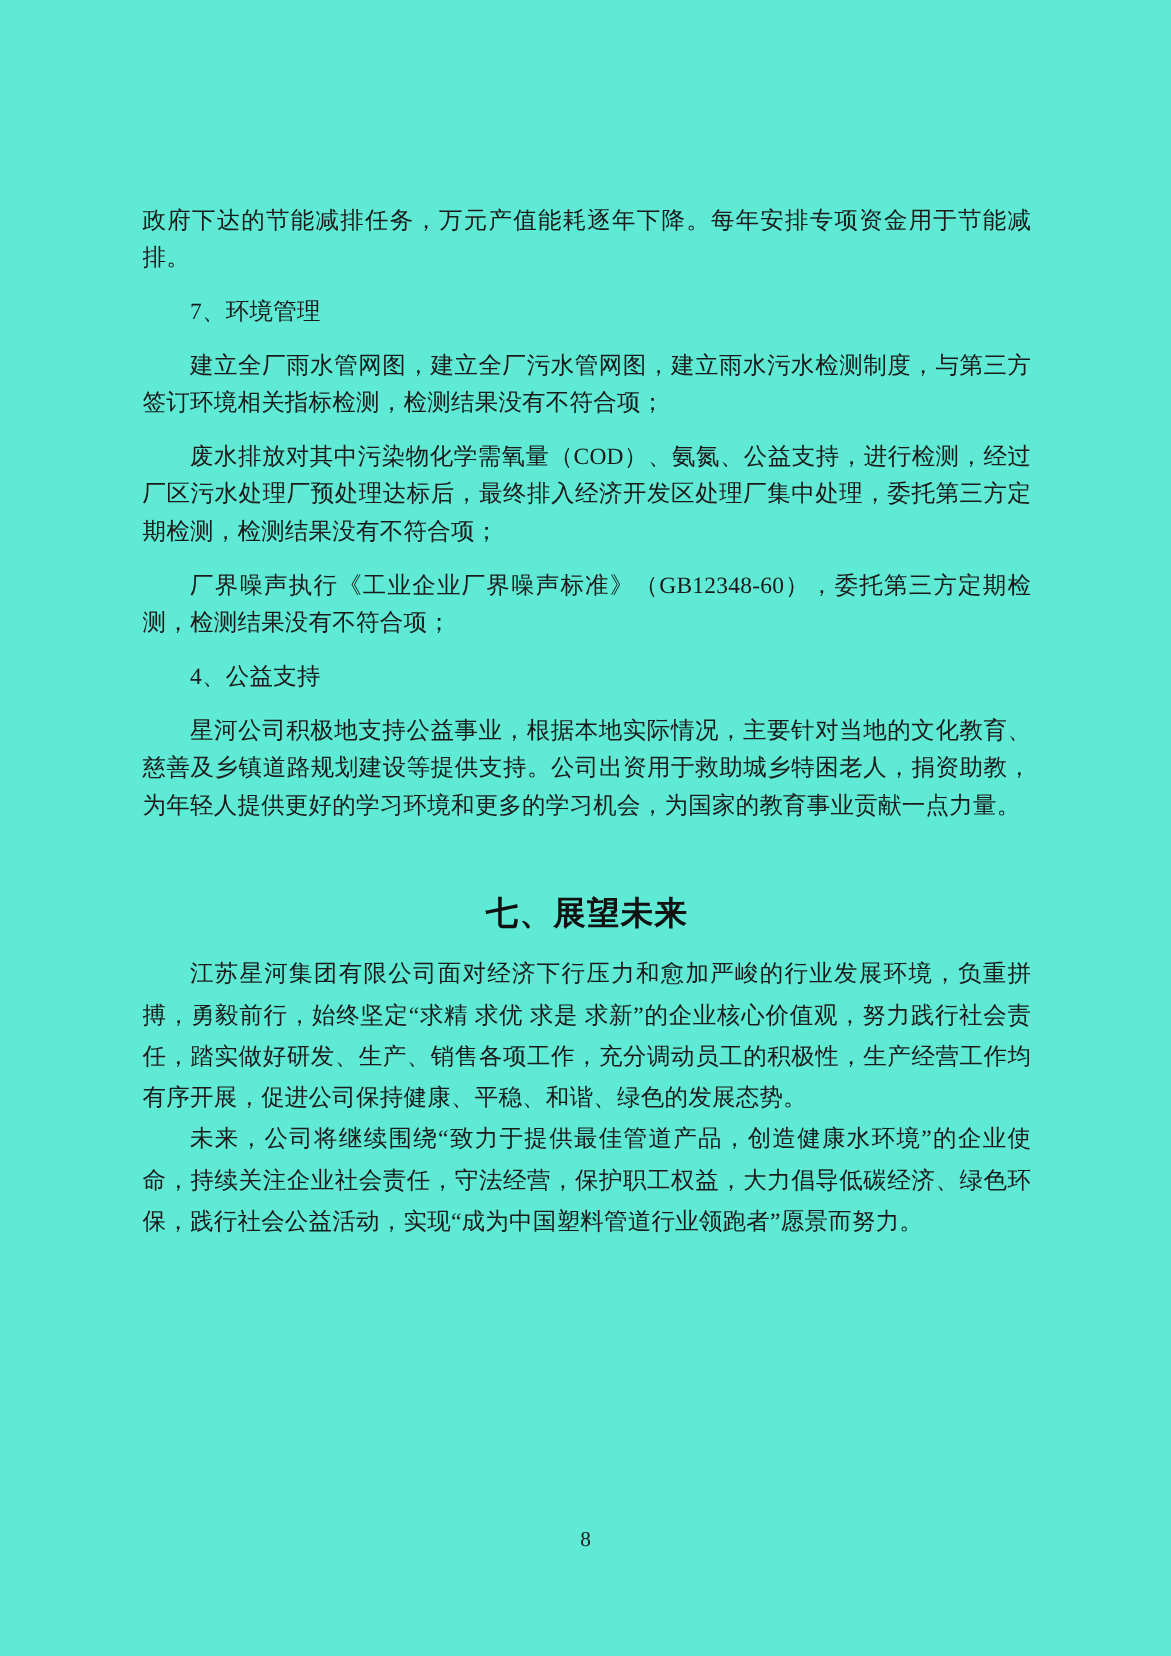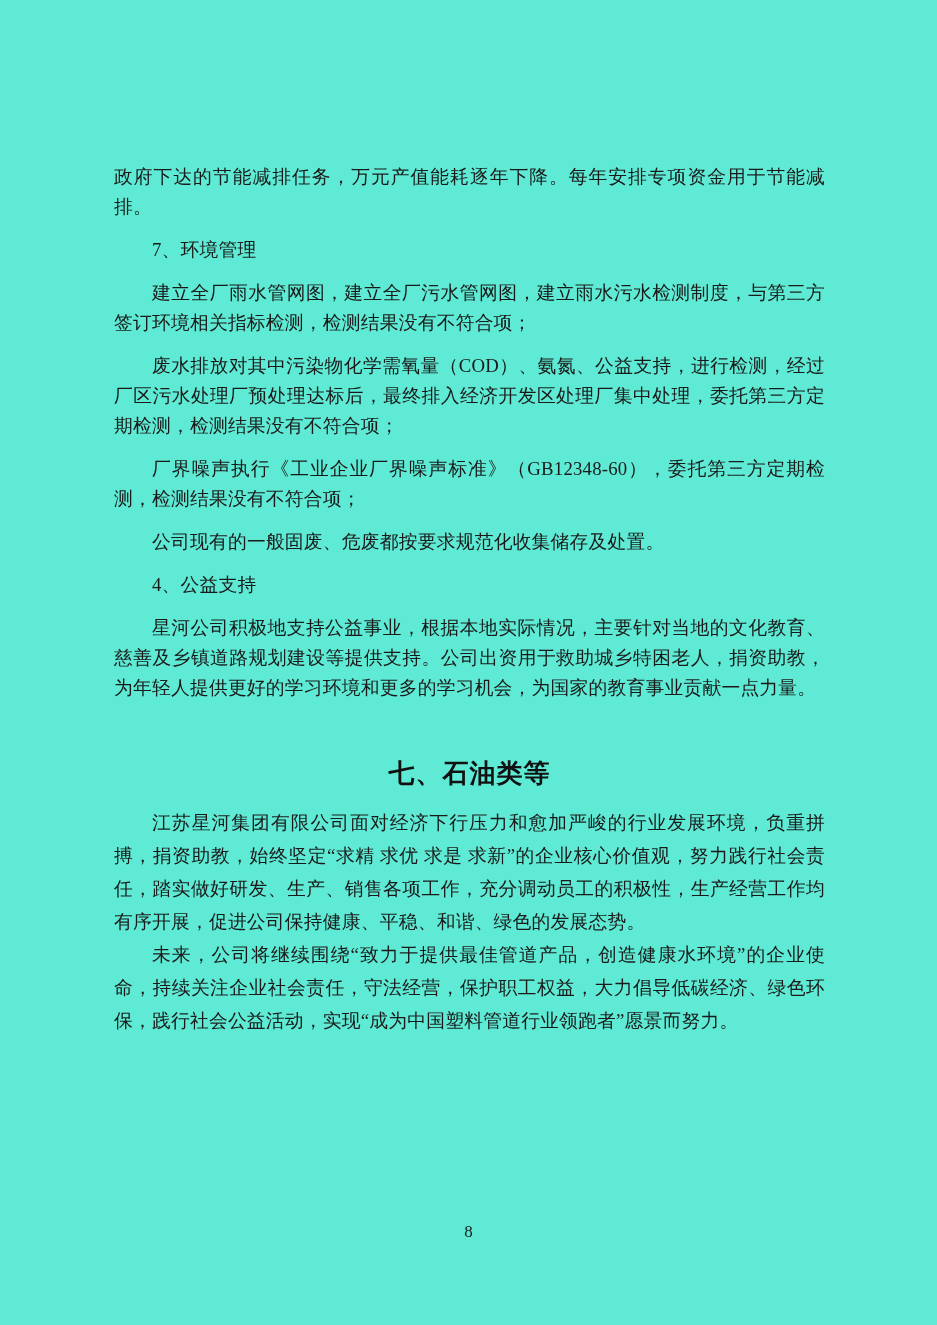--- a/index.html
+++ b/index.html
@@ -62,21 +62,20 @@
 </head>
 <body>
 
 <div class="page">
   <div class="content">
     <p class="no-indent">政府下达的节能减排任务，万元产值能耗逐年下降。每年安排专项资金用于节能减排。</p>
     <p>7、环境管理</p>
     <p>建立全厂雨水管网图，建立全厂污水管网图，建立雨水污水检测制度，与第三方签订环境相关指标检测，检测结果没有不符合项；</p>
     <p>废水排放对其中污染物化学需氧量（COD）、氨氮、公益支持，进行检测，经过厂区污水处理厂预处理达标后，最终排入经济开发区处理厂集中处理，委托第三方定期检测，检测结果没有不符合项；</p>
     <p>厂界噪声执行《工业企业厂界噪声标准》（GB12348-60），委托第三方定期检测，检测结果没有不符合项；</p>
-    <p>公司现有的一般固废、危废都按要求规范化收集储存及处置。</p>
     <p>4、公益支持</p>
     <p>星河公司积极地支持公益事业，根据本地实际情况，主要针对当地的文化教育、慈善及乡镇道路规划建设等提供支持。公司出资用于救助城乡特困老人，捐资助教，为年轻人提供更好的学习环境和更多的学习机会，为国家的教育事业贡献一点力量。</p>
-    <h1 class="section-title">七、石油类等</h1>
-    <p class="outlook">江苏星河集团有限公司面对经济下行压力和愈加严峻的行业发展环境，负重拼搏，捐资助教，始终坚定“求精 求优 求是 求新”的企业核心价值观，努力践行社会责任，踏实做好研发、生产、销售各项工作，充分调动员工的积极性，生产经营工作均有序开展，促进公司保持健康、平稳、和谐、绿色的发展态势。</p>
+    <h1 class="section-title">七、展望未来</h1>
+    <p class="outlook">江苏星河集团有限公司面对经济下行压力和愈加严峻的行业发展环境，负重拼搏，勇毅前行，始终坚定“求精 求优 求是 求新”的企业核心价值观，努力践行社会责任，踏实做好研发、生产、销售各项工作，充分调动员工的积极性，生产经营工作均有序开展，促进公司保持健康、平稳、和谐、绿色的发展态势。</p>
     <p class="outlook">未来，公司将继续围绕“致力于提供最佳管道产品，创造健康水环境”的企业使命，持续关注企业社会责任，守法经营，保护职工权益，大力倡导低碳经济、绿色环保，践行社会公益活动，实现“成为中国塑料管道行业领跑者”愿景而努力。</p>
   </div>
   <div class="page-number">8</div>
 </div>
 
 </body></html>

